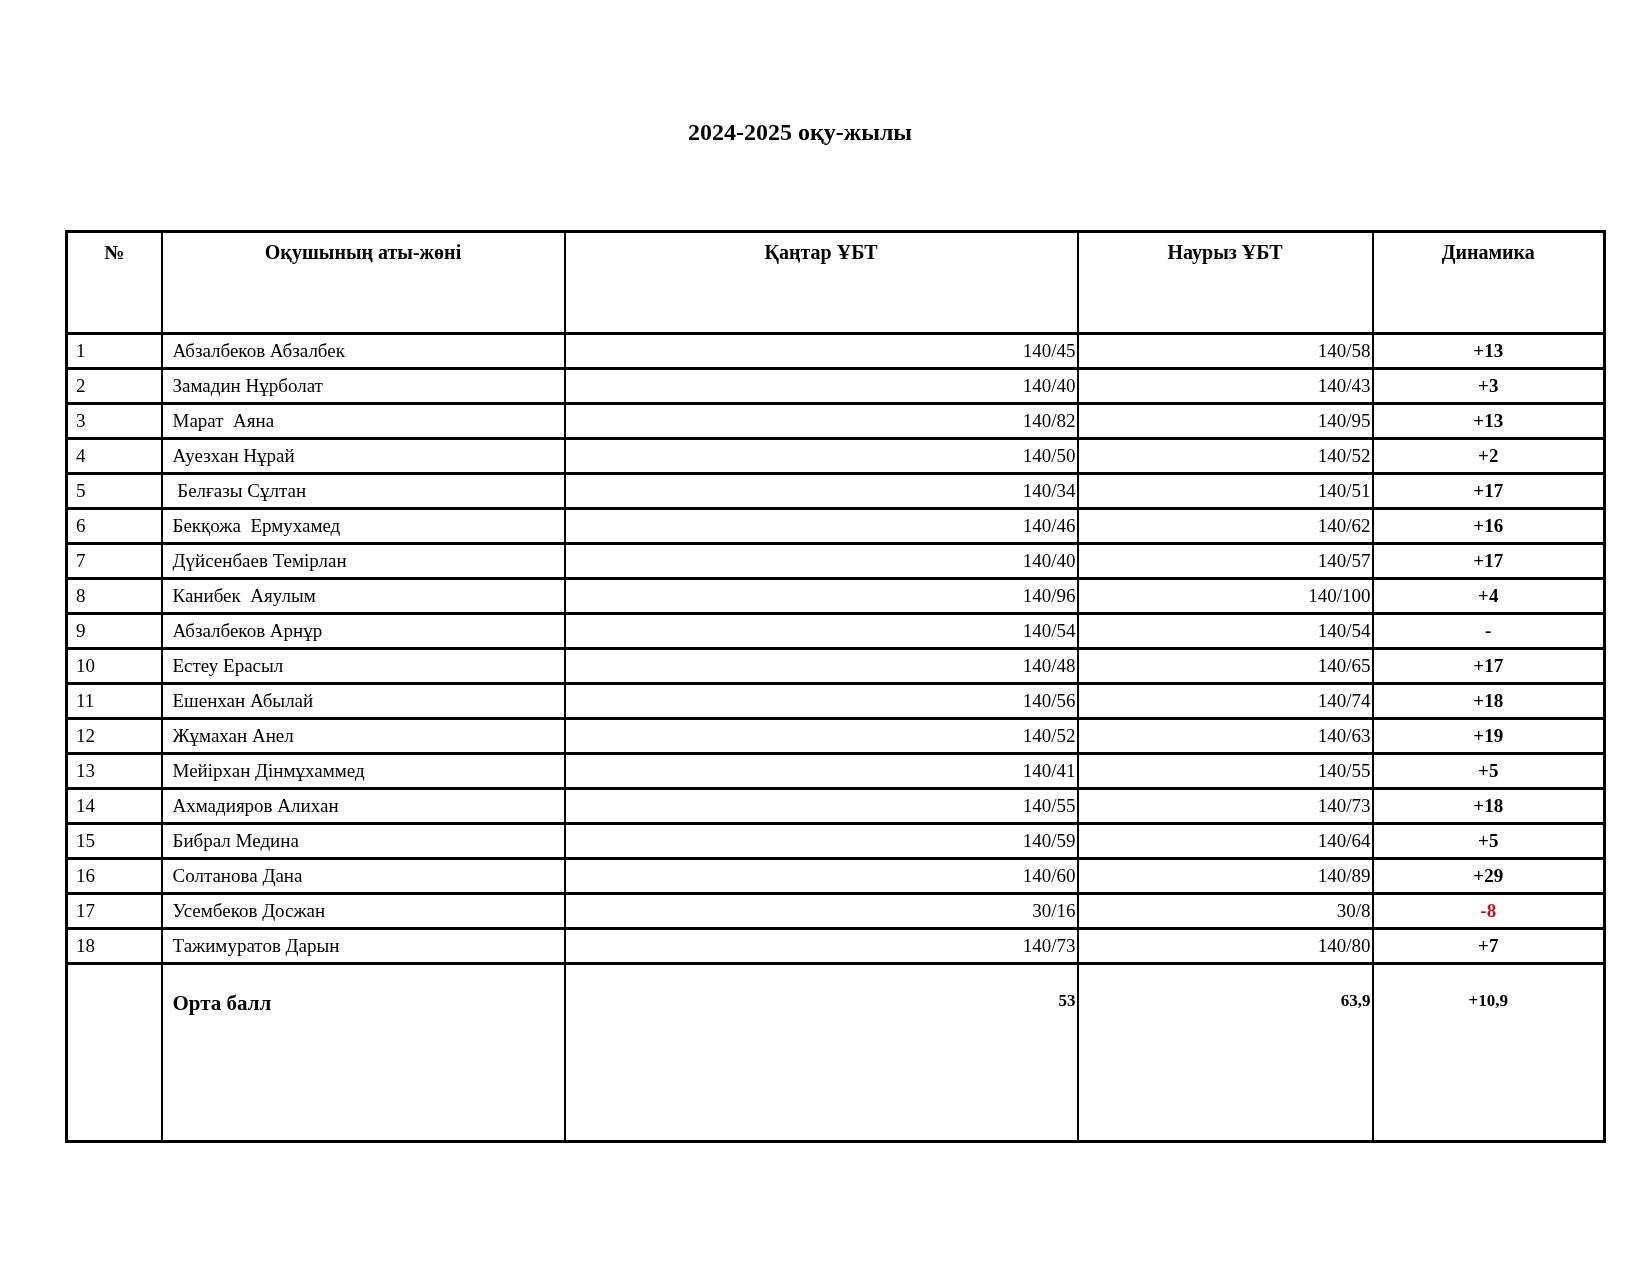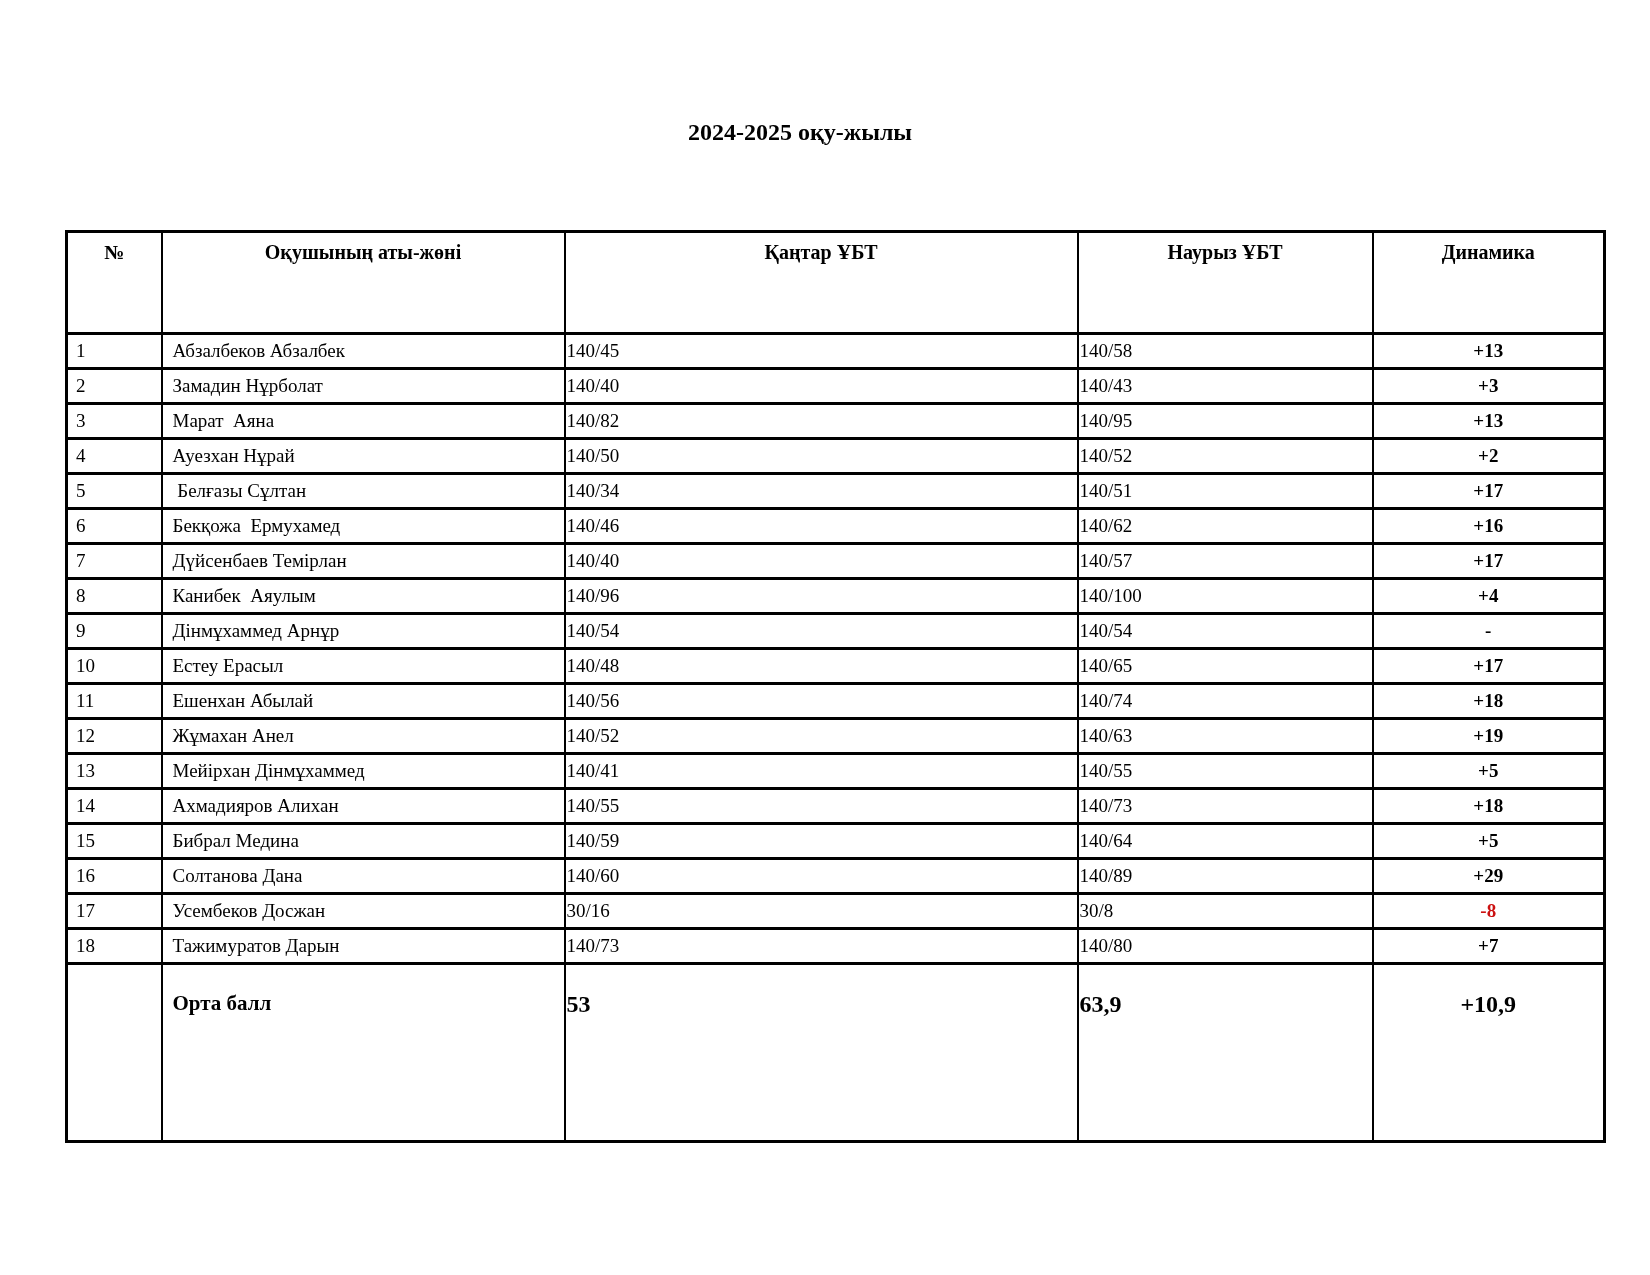--- a/index.html
+++ b/index.html
@@ -48,28 +48,28 @@
     font-size:19px;
     vertical-align:middle;
   }
   td.num{text-align:left;padding-left:8px;}
   td.name{
     text-align:left;
     padding-left:10px;
     font-size:22px;
     white-space:pre-wrap;
   }
-  td.jan, td.mar{text-align:left;}
+  td.jan, td.mar{text-align:right;}
   td.dyn{text-align:center;font-weight:bold;}
   tr.summary td{
     height:148px;
     vertical-align:top;
     padding-top:26px;
     font-weight:bold;
-    font-size:24px;
+    font-size:17px;
   }
   tr.summary td.name{font-size:21px;}
 </style>
 </head>
 <body>
 
 <div class="page">
   <div class="doc-title">
     <div>2024-2025 оқу-жылы</div>
   </div>
@@ -143,21 +143,21 @@
         </tr>
         <tr>
           <td class="num">8</td>
           <td class="name">Канибек  Аяулым</td>
           <td class="jan">140/96</td>
           <td class="mar">140/100</td>
           <td class="dyn">+4</td>
         </tr>
         <tr>
           <td class="num">9</td>
-          <td class="name">Дінмұхаммед Арнұр</td>
+          <td class="name">Абзалбеков Арнұр</td>
           <td class="jan">140/54</td>
           <td class="mar">140/54</td>
           <td class="dyn">-</td>
         </tr>
         <tr>
           <td class="num">10</td>
           <td class="name">Естеу Ерасыл</td>
           <td class="jan">140/48</td>
           <td class="mar">140/65</td>
           <td class="dyn">+17</td>

